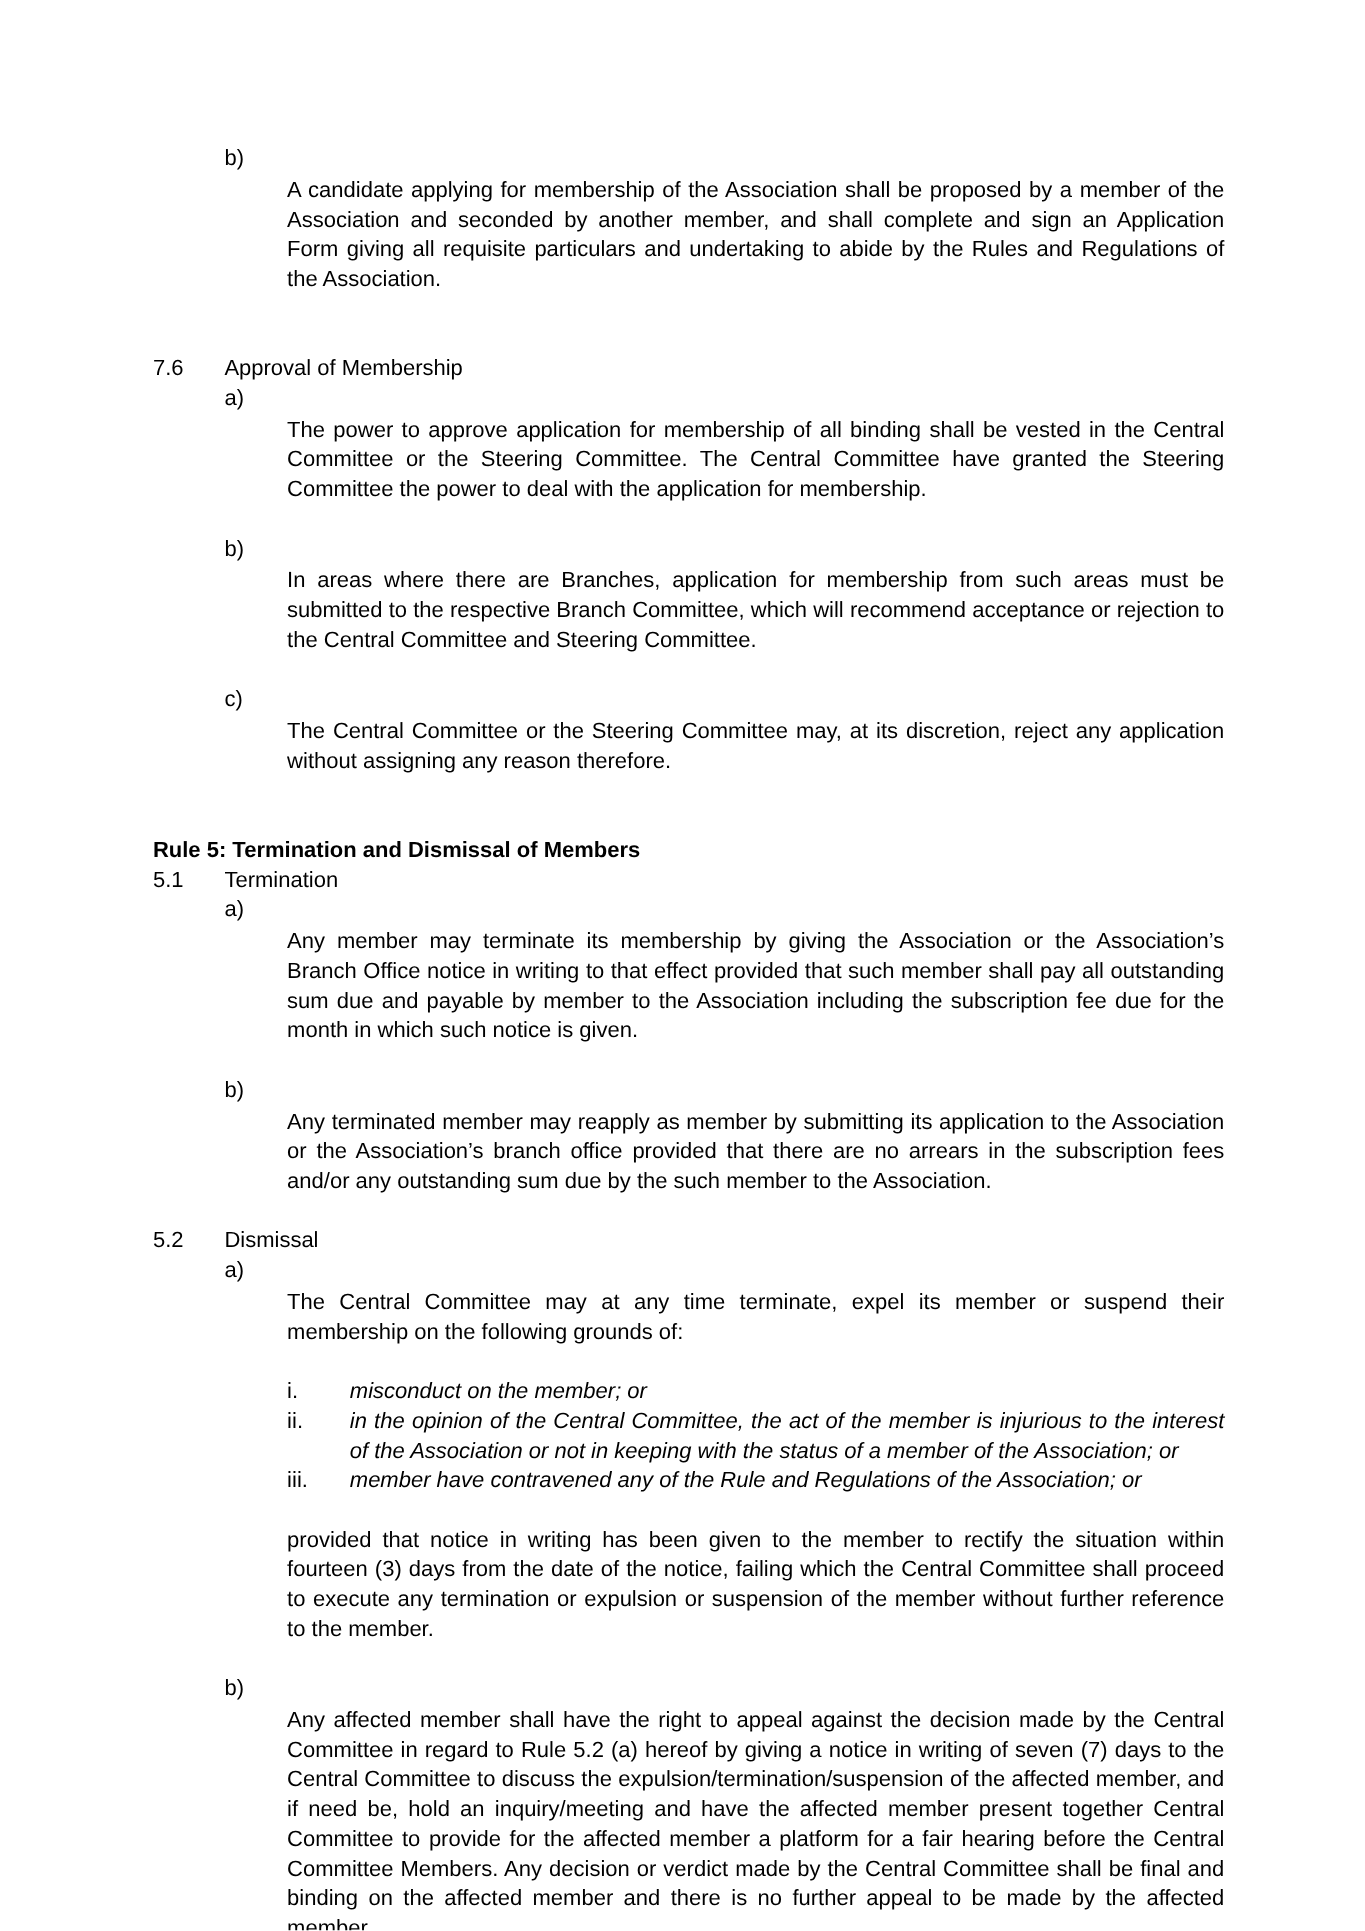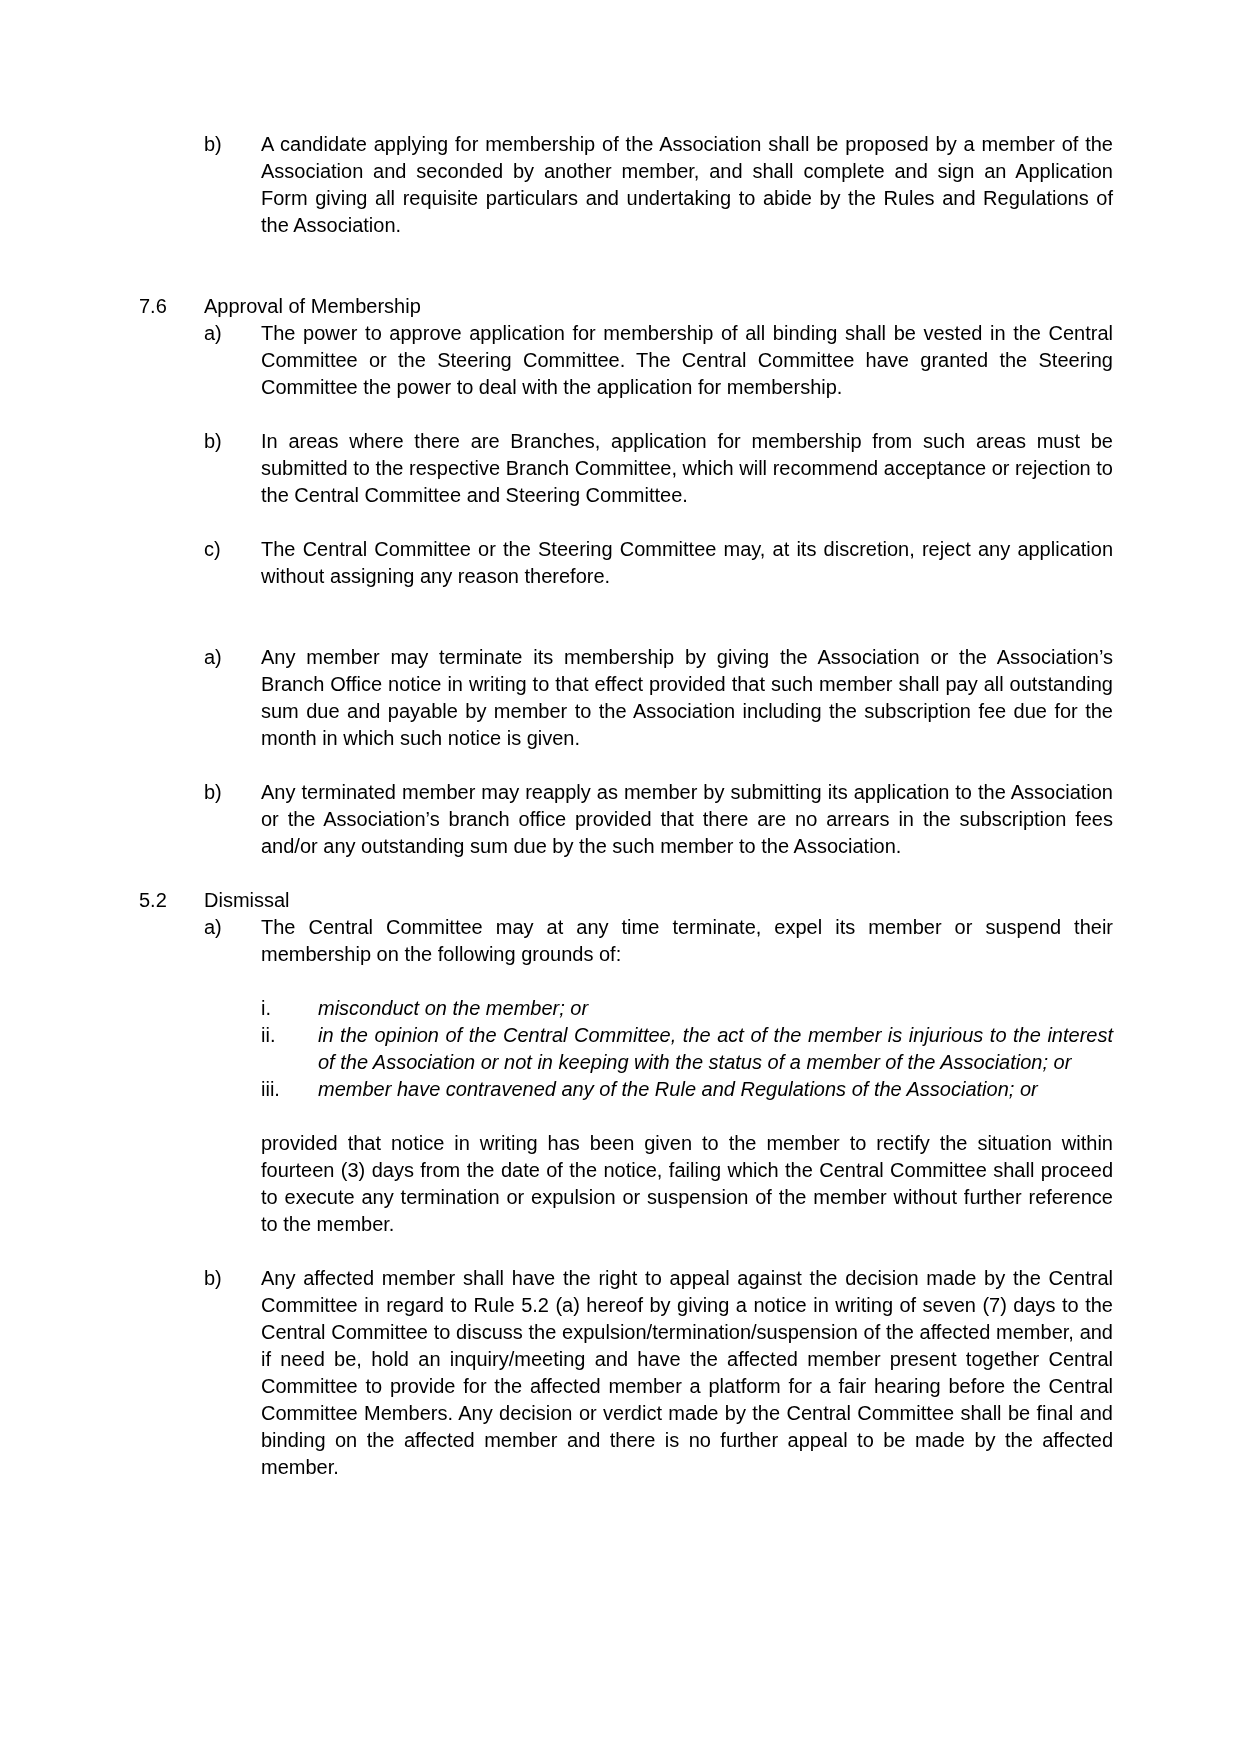--- a/index.html
+++ b/index.html
@@ -23,21 +23,21 @@
 
   
   .sect { display: flex; }
   .sect .num   { flex: 0 0 65px; }
   .sect .title { flex: 1; }
 
   
   .item { display: flex; }
   .l1 { margin-left: 65px; }
   .l1 > .marker { flex: 0 0 57px; }
-  .l1 > .body   { flex: 1; }
+  .l1 > .body   { flex: 1; margin-top: 29px; }
 
   
   .l2 { margin-left: 0; }
   .l2 > .marker2 { flex: 0 0 57px; }
   .l2 > .gbody   { flex: 1; font-style: italic; }
 
   .rule-heading { font-weight: 700; }
 </style>
 </head>
 <body>
@@ -59,21 +59,26 @@
   </div>
   <div class="item l1 mb1">
     <div class="marker">b)</div>
     <div class="body just">In areas where there are Branches, application for membership from such areas must be submitted to the respective Branch Committee, which will recommend acceptance or rejection to the Central Committee and Steering Committee.</div>
   </div>
   <div class="item l1 mb2">
     <div class="marker">c)</div>
     <div class="body just">The Central Committee or the Steering Committee may, at its discretion, reject any application without assigning any reason therefore.</div>
   </div>
 
+  <div class="rule-heading">Rule 5: Termination and Dismissal of Members</div>
 
+  <div class="sect">
+    <div class="num">5.1</div>
+    <div class="title">Termination</div>
+  </div>
   <div class="item l1 mb1">
     <div class="marker">a)</div>
     <div class="body just">Any member may terminate its membership by giving the Association or the Association’s Branch Office notice in writing to that effect provided that such member shall pay all outstanding sum due and payable by member to the Association including the subscription fee due for the month in which such notice is given.</div>
   </div>
   <div class="item l1 mb1">
     <div class="marker">b)</div>
     <div class="body just">Any terminated member may reapply as member by submitting its application to the Association or the Association’s branch office provided that there are no arrears in the subscription fees and/or any outstanding sum due by the such member to the Association.</div>
   </div>
 
   <div class="sect">

